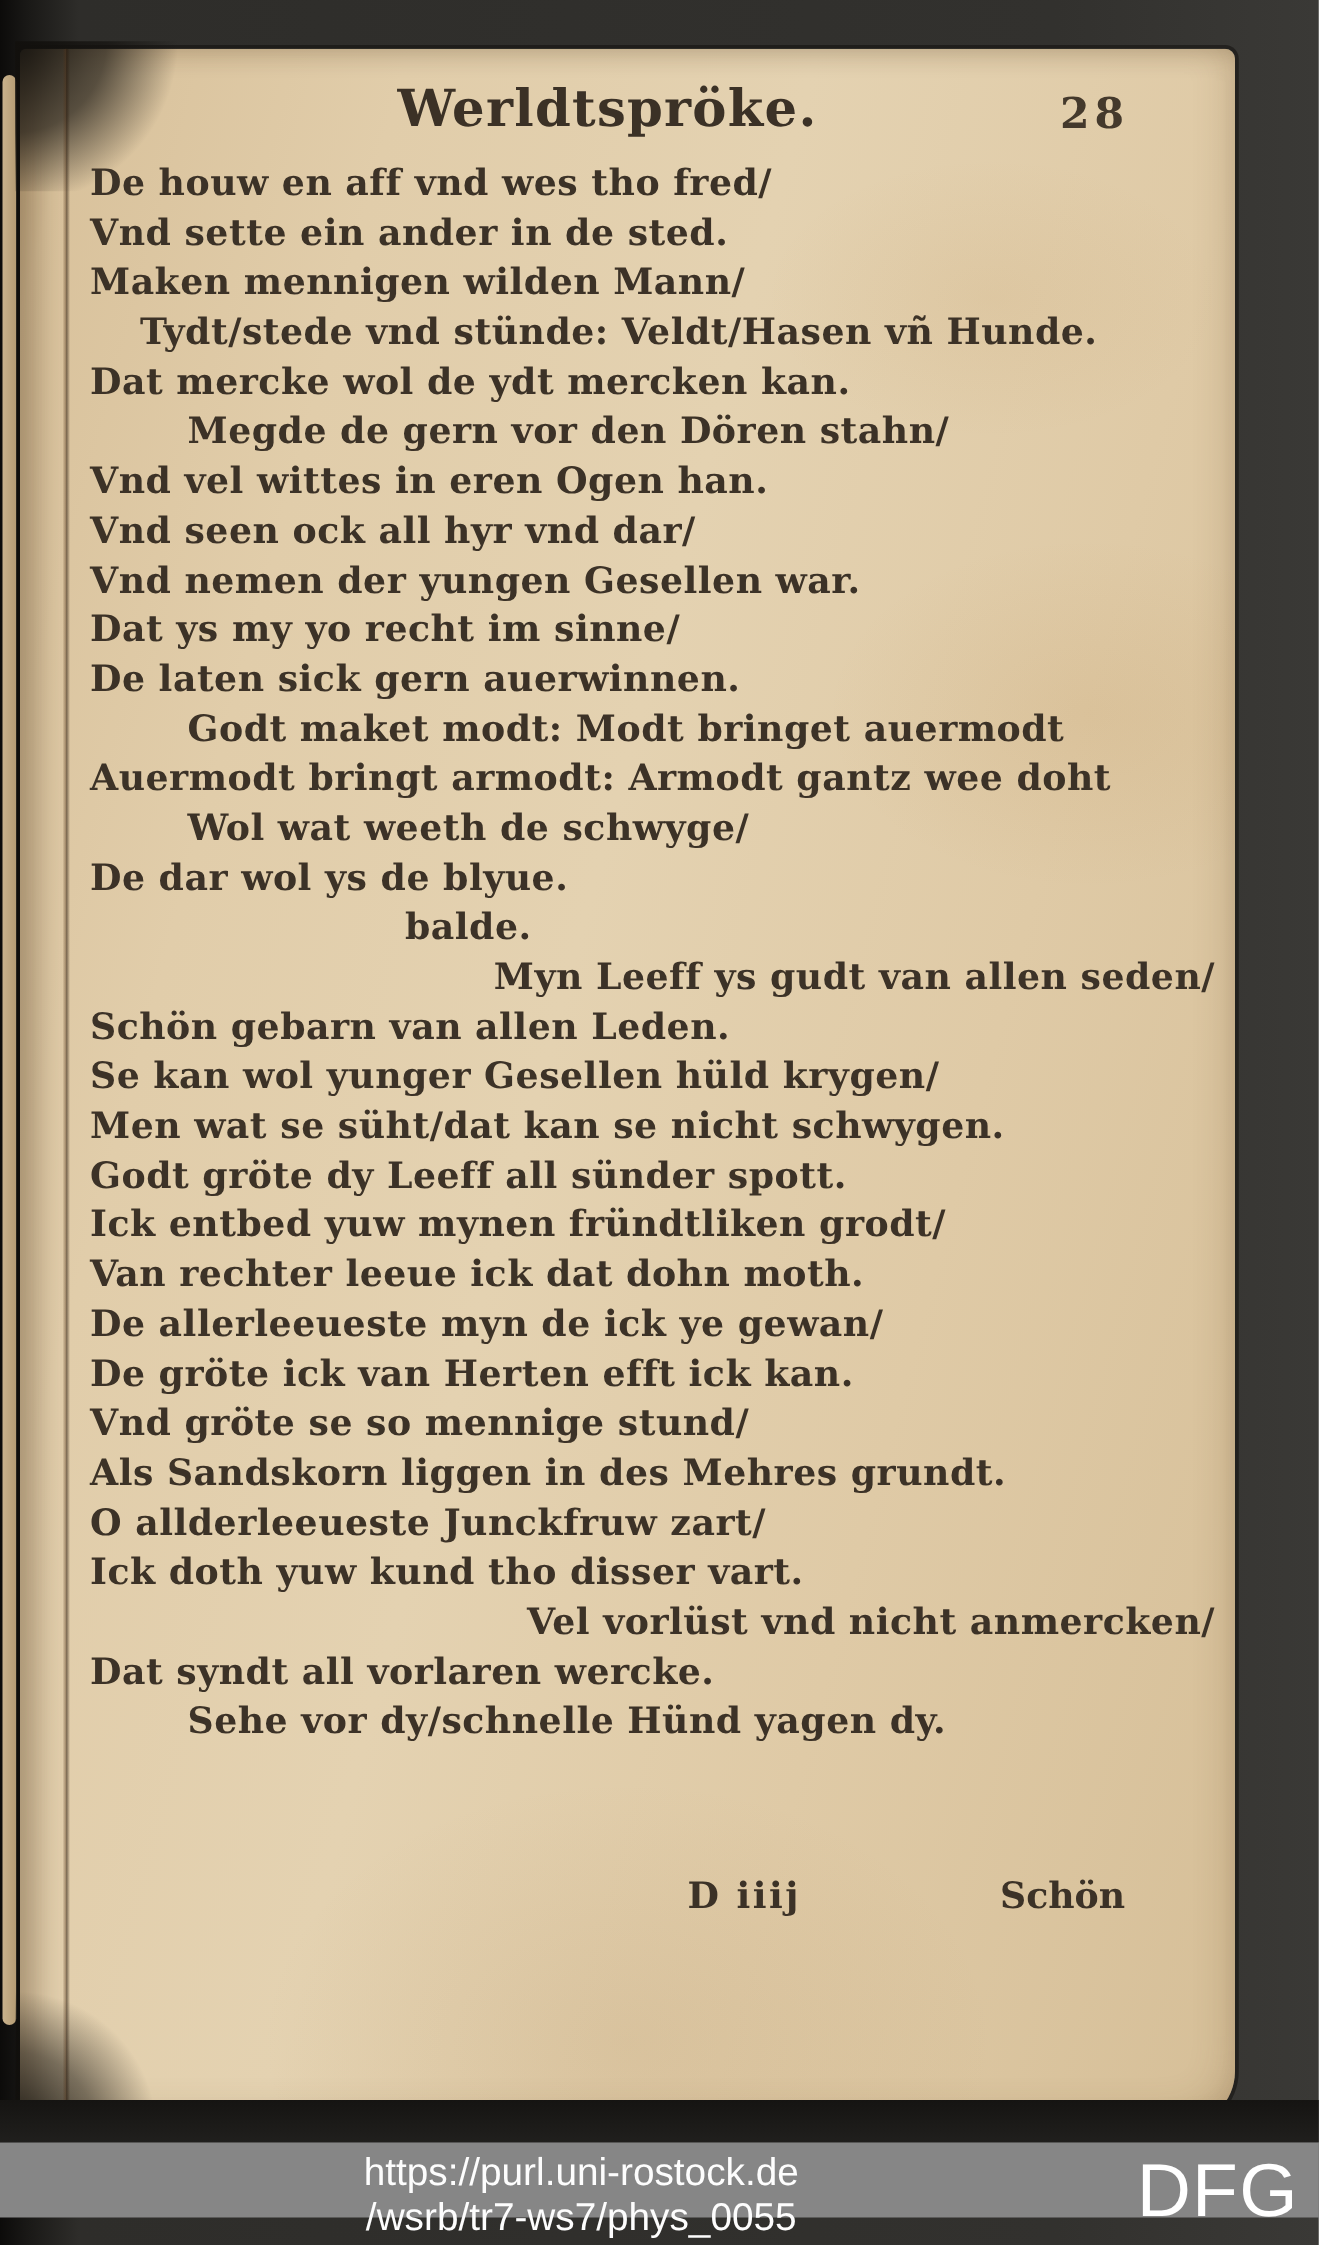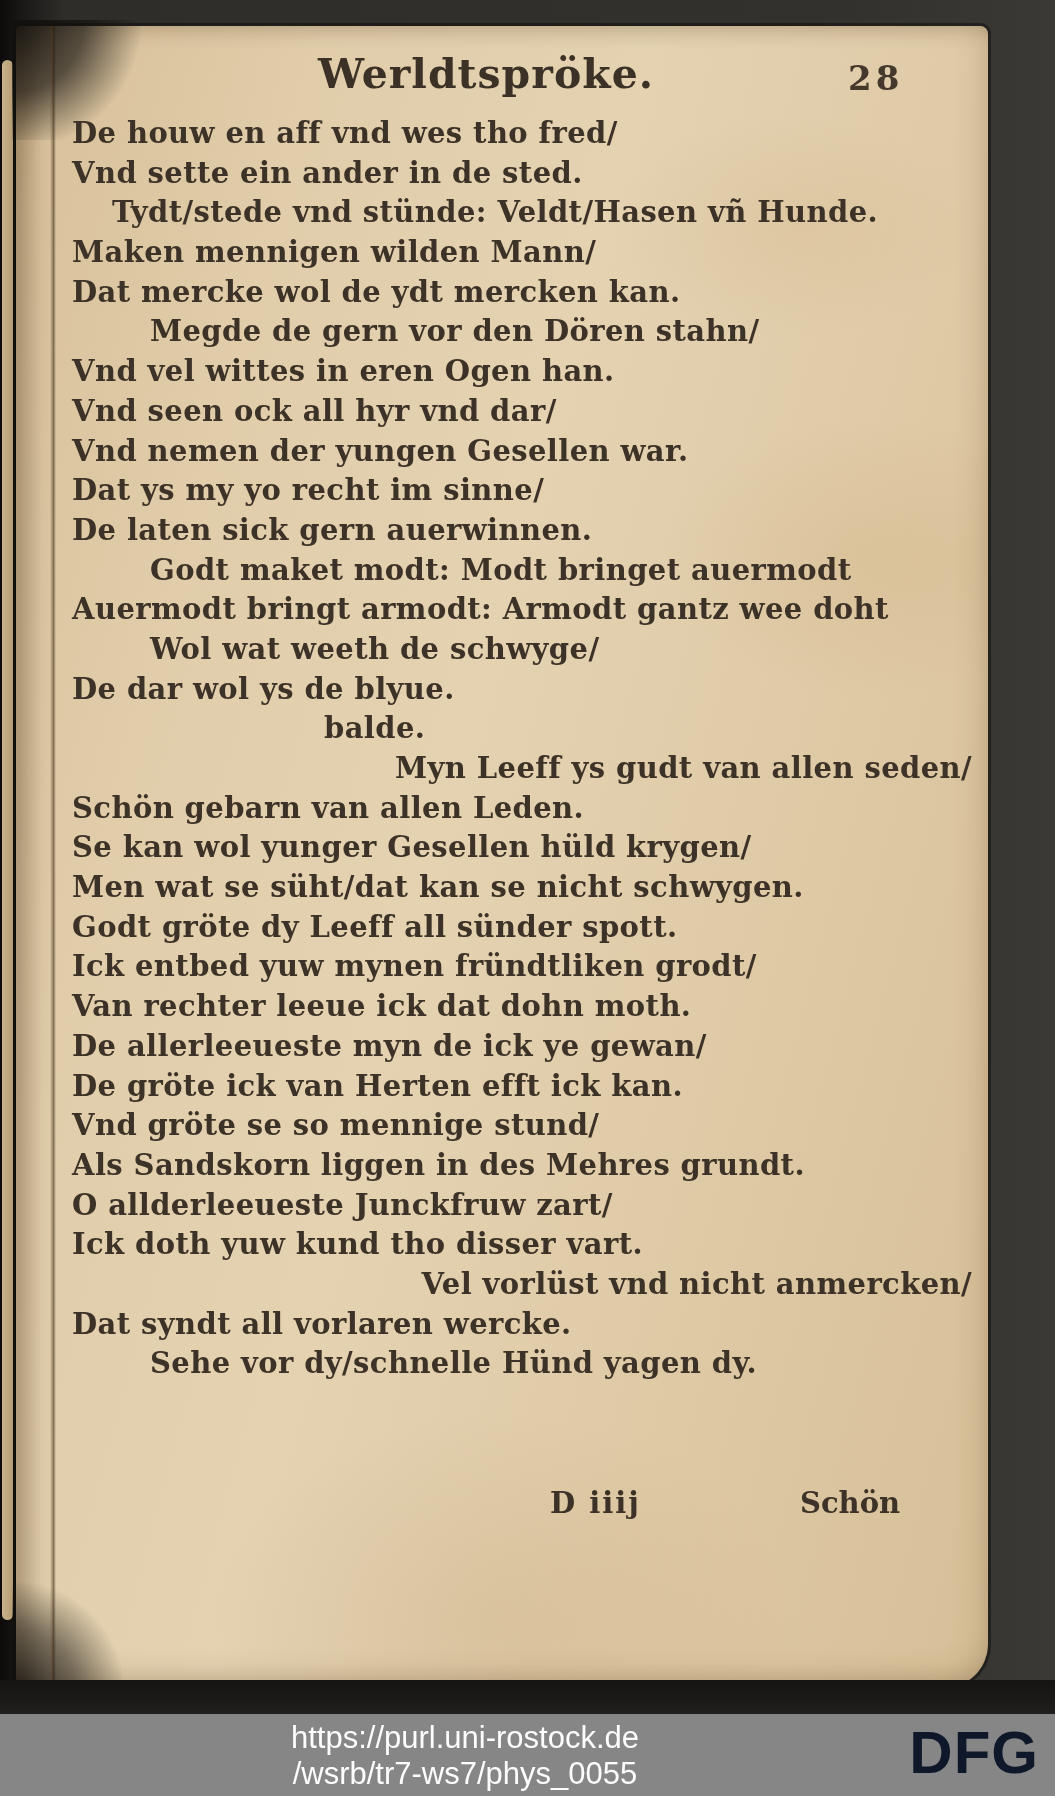--- a/index.html
+++ b/index.html
@@ -6,21 +6,21 @@
   body{
     width:1055px;height:1796px;position:relative;overflow:hidden;
     background:linear-gradient(90deg,#0c0b0a 0%,#191816 2%,#2e2d2a 6%,#32312e 80%,#3a3936 100%);
     font-family:"DejaVu Serif", serif;
   }
   
   .under-page{position:absolute;left:2px;top:60px;width:11px;height:1560px;
     background:linear-gradient(90deg,#c9b28c,#b59c74);border-radius:6px;}
   
   .page{
-    position:absolute;left:16px;top:26px;width:972px;height:1662px;
+    position:absolute;left:16px;top:39px;width:972px;height:1662px;
     background:
       radial-gradient(ellipse 300px 200px at 88% 32%, rgba(173,120,52,0.10), transparent 70%),
       radial-gradient(ellipse 260px 160px at 80% 12%, rgba(173,120,52,0.08), transparent 70%),
       radial-gradient(ellipse 420px 300px at 50% 96%, rgba(150,110,60,0.10), transparent 70%),
       linear-gradient(105deg,#c9af87 0%,#d9c29c 4%,#e1cdaa 22%,#e4d2b1 45%,#dfcaa6 70%,#d6bf98 100%);
     border-radius:5px 8px 44px 10px;
     box-shadow:inset 14px 0 22px rgba(70,45,20,0.30), inset -5px -10px 30px rgba(95,65,30,0.20),
                0 0 0 3px rgba(10,8,6,0.45);
   }
   
@@ -44,45 +44,45 @@
   .line.i1{margin-left:40px;}
   .line.i2{margin-left:78px;}
   .line.i3{margin-left:112px;text-align:right;}
   .line.ic{margin-left:252px;}
   .sigrow{position:relative;height:42px;font-size:29px;font-weight:700;color:#3c3227;}
   .sigrow .mark{position:absolute;left:478px;letter-spacing:2px;}
   .sigrow .catchword{position:absolute;left:728px;}
   
   .page-bottom-gap{position:absolute;left:0;top:1680px;width:1055px;height:34px;
     background:linear-gradient(180deg,#151412,#201f1d);}
-  .footer{position:absolute;left:0;top:1714px;width:1055px;height:82px;background:#868686;}
+  .footer{position:absolute;left:0;top:1714px;width:1055px;height:60px;background:#868686;}
   .url{position:absolute;left:215px;top:6px;width:500px;text-align:center;
     color:#fdfdfd;font-family:"Liberation Sans", sans-serif;font-size:31px;line-height:36px;font-weight:400;}
-  .dfg{position:absolute;right:16px;top:8px;color:#0f172a;
-    font-family:"Liberation Sans", sans-serif;font-size:60px;font-weight:700;
+  .dfg{position:absolute;right:16px;top:8px;color:#ffffff;
+    font-family:"Liberation Sans", sans-serif;font-size:60px;font-weight:400;
     letter-spacing:1px;transform:scaleY(1.0);line-height:62px;}
 </style>
 </head>
 <body>
 
 <div class="under-page"></div>
 
 <div class="page">
   <div class="corner-shadow"></div>
   <div class="corner-shadow-b"></div>
   <div class="crease"></div>
 
   <div class="runhead">Werldtspröke.</div>
   <div class="pagenum">28</div>
 
   <div class="textblock">
       <div class="line i0">De houw en aff vnd wes tho fred/</div>
       <div class="line i0">Vnd sette ein ander in de sted.</div>
+      <div class="line i0">Maken mennigen wilden Mann/</div>
       <div class="line i1">Tydt/stede vnd stünde: Veldt/Hasen vñ Hunde.</div>
-      <div class="line i0">Maken mennigen wilden Mann/</div>
       <div class="line i0">Dat mercke wol de ydt mercken kan.</div>
       <div class="line i2">Megde de gern vor den Dören stahn/</div>
       <div class="line i0">Vnd vel wittes in eren Ogen han.</div>
       <div class="line i0">Vnd seen ock all hyr vnd dar/</div>
       <div class="line i0">Vnd nemen der yungen Gesellen war.</div>
       <div class="line i0">Dat ys my yo recht im sinne/</div>
       <div class="line i0">De laten sick gern auerwinnen.</div>
       <div class="line i2">Godt maket modt: Modt bringet auermodt</div>
       <div class="line i0">Auermodt bringt armodt: Armodt gantz wee doht</div>
       <div class="line i2">Wol wat weeth de schwyge/</div>

